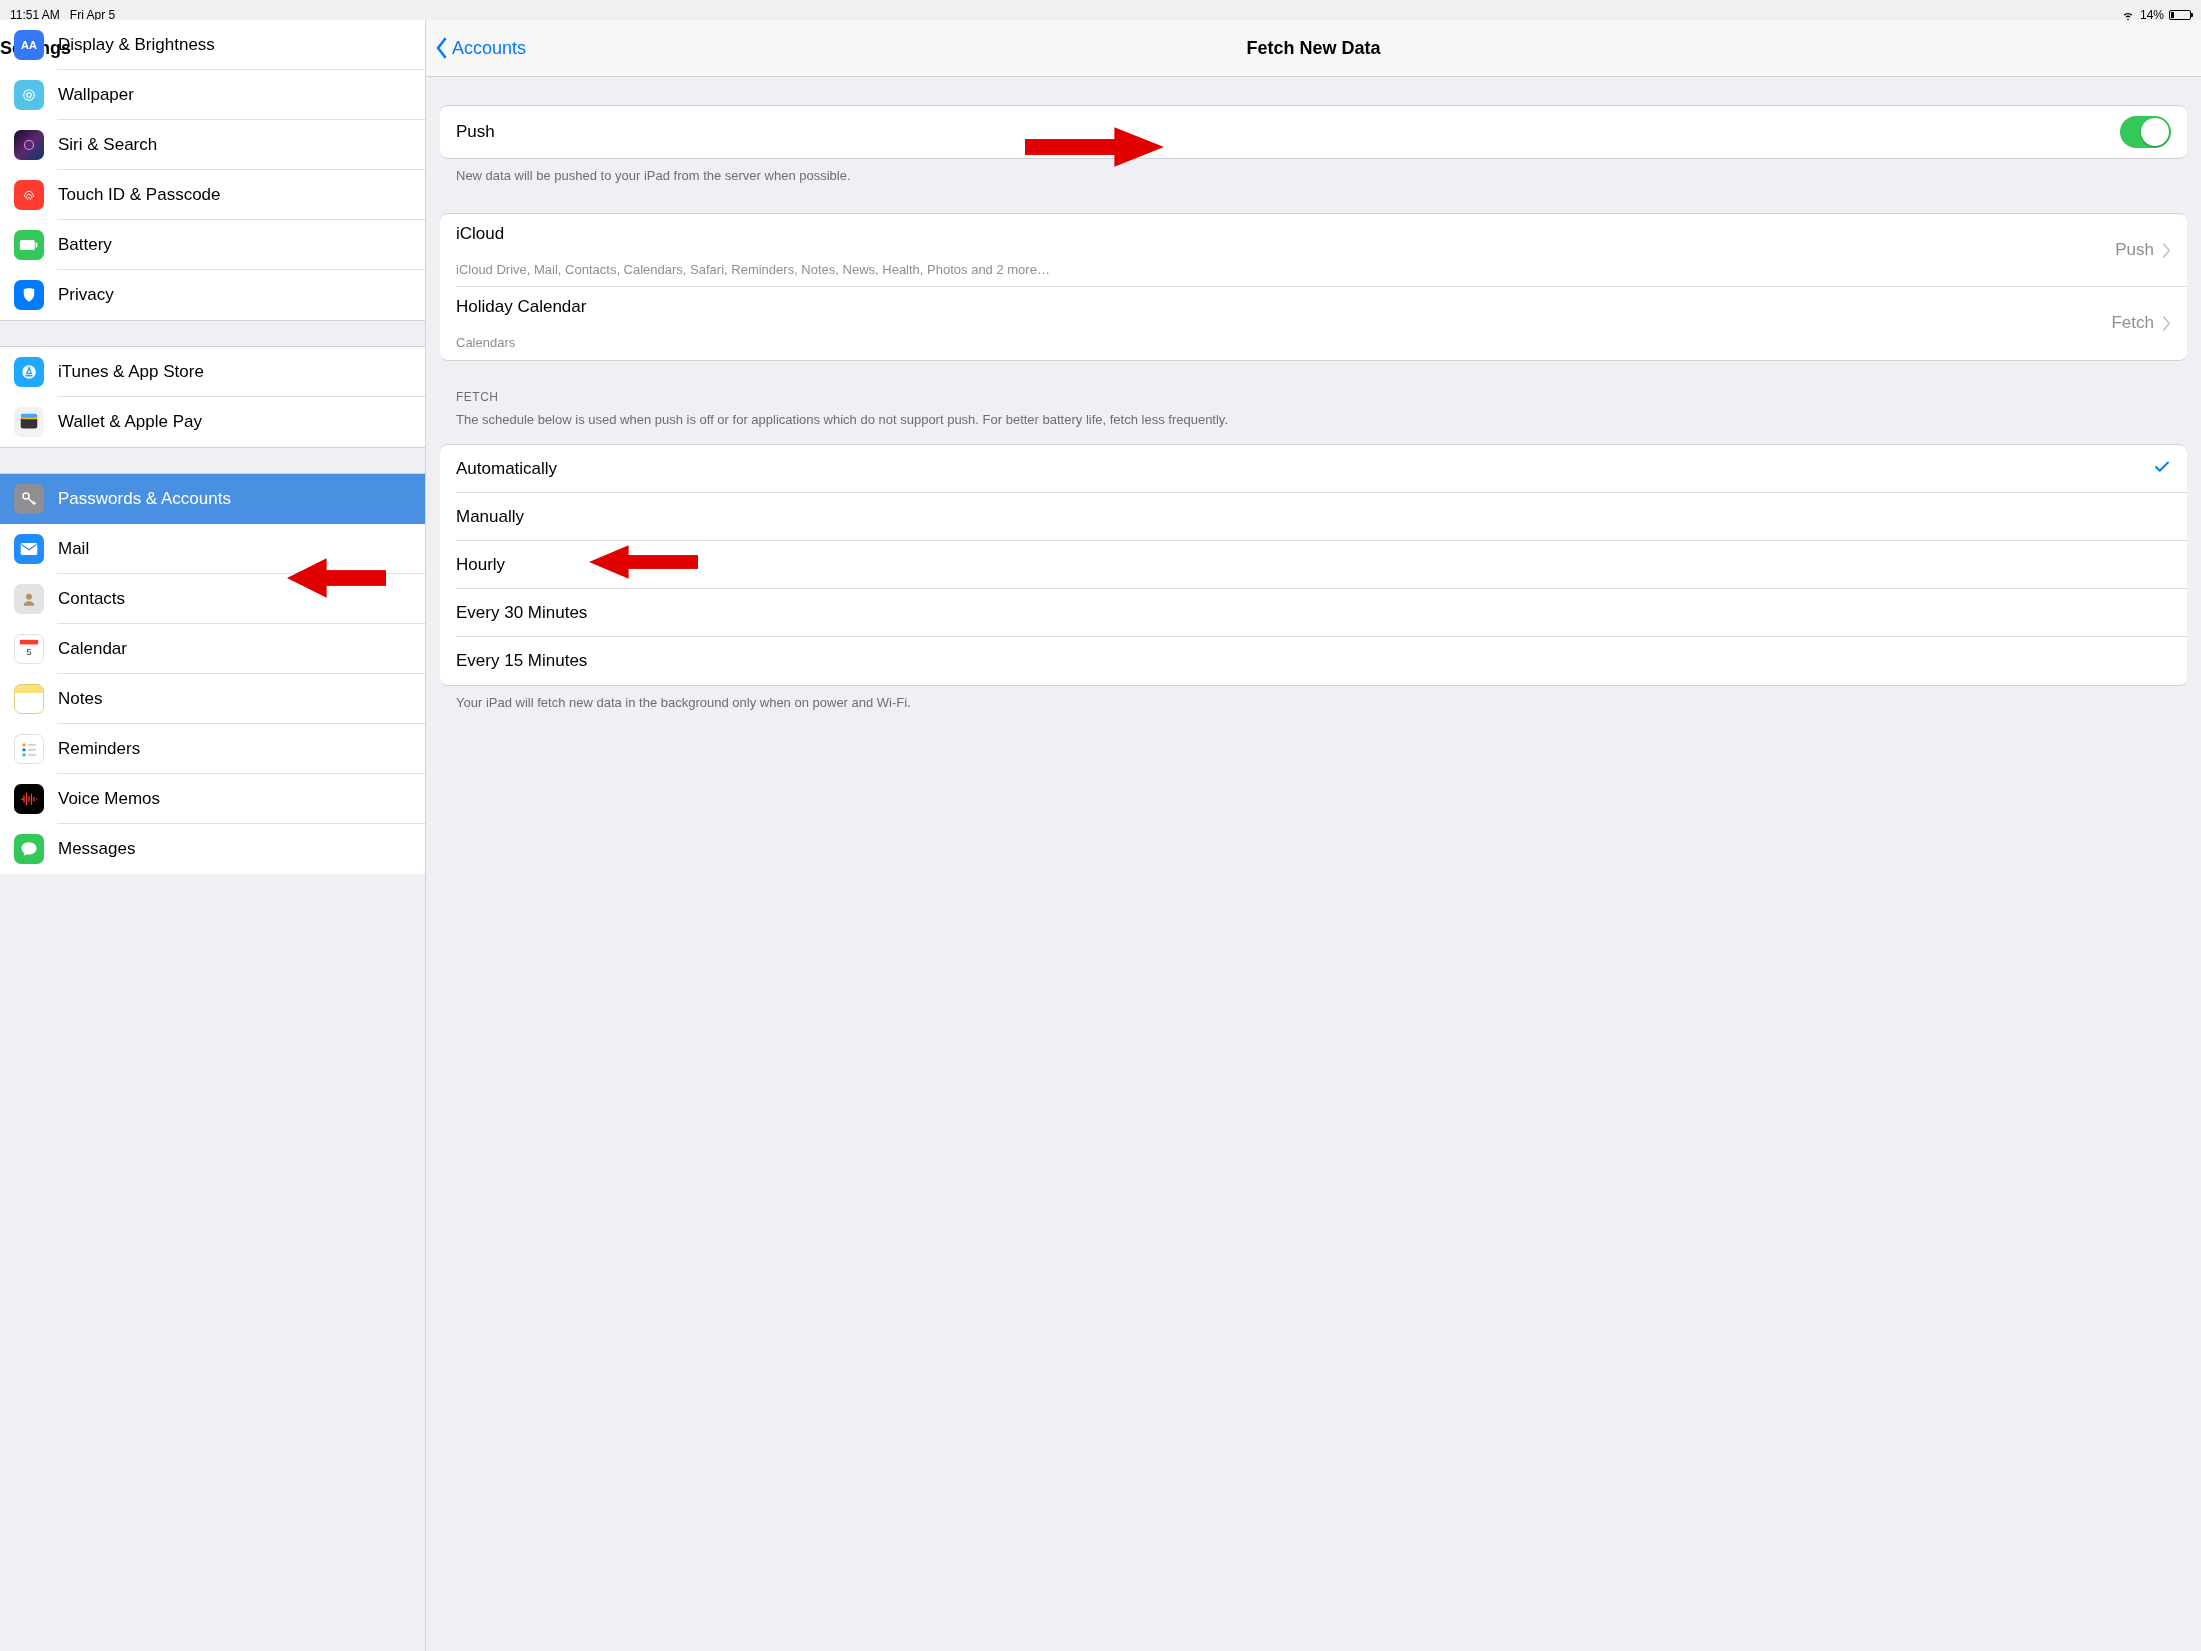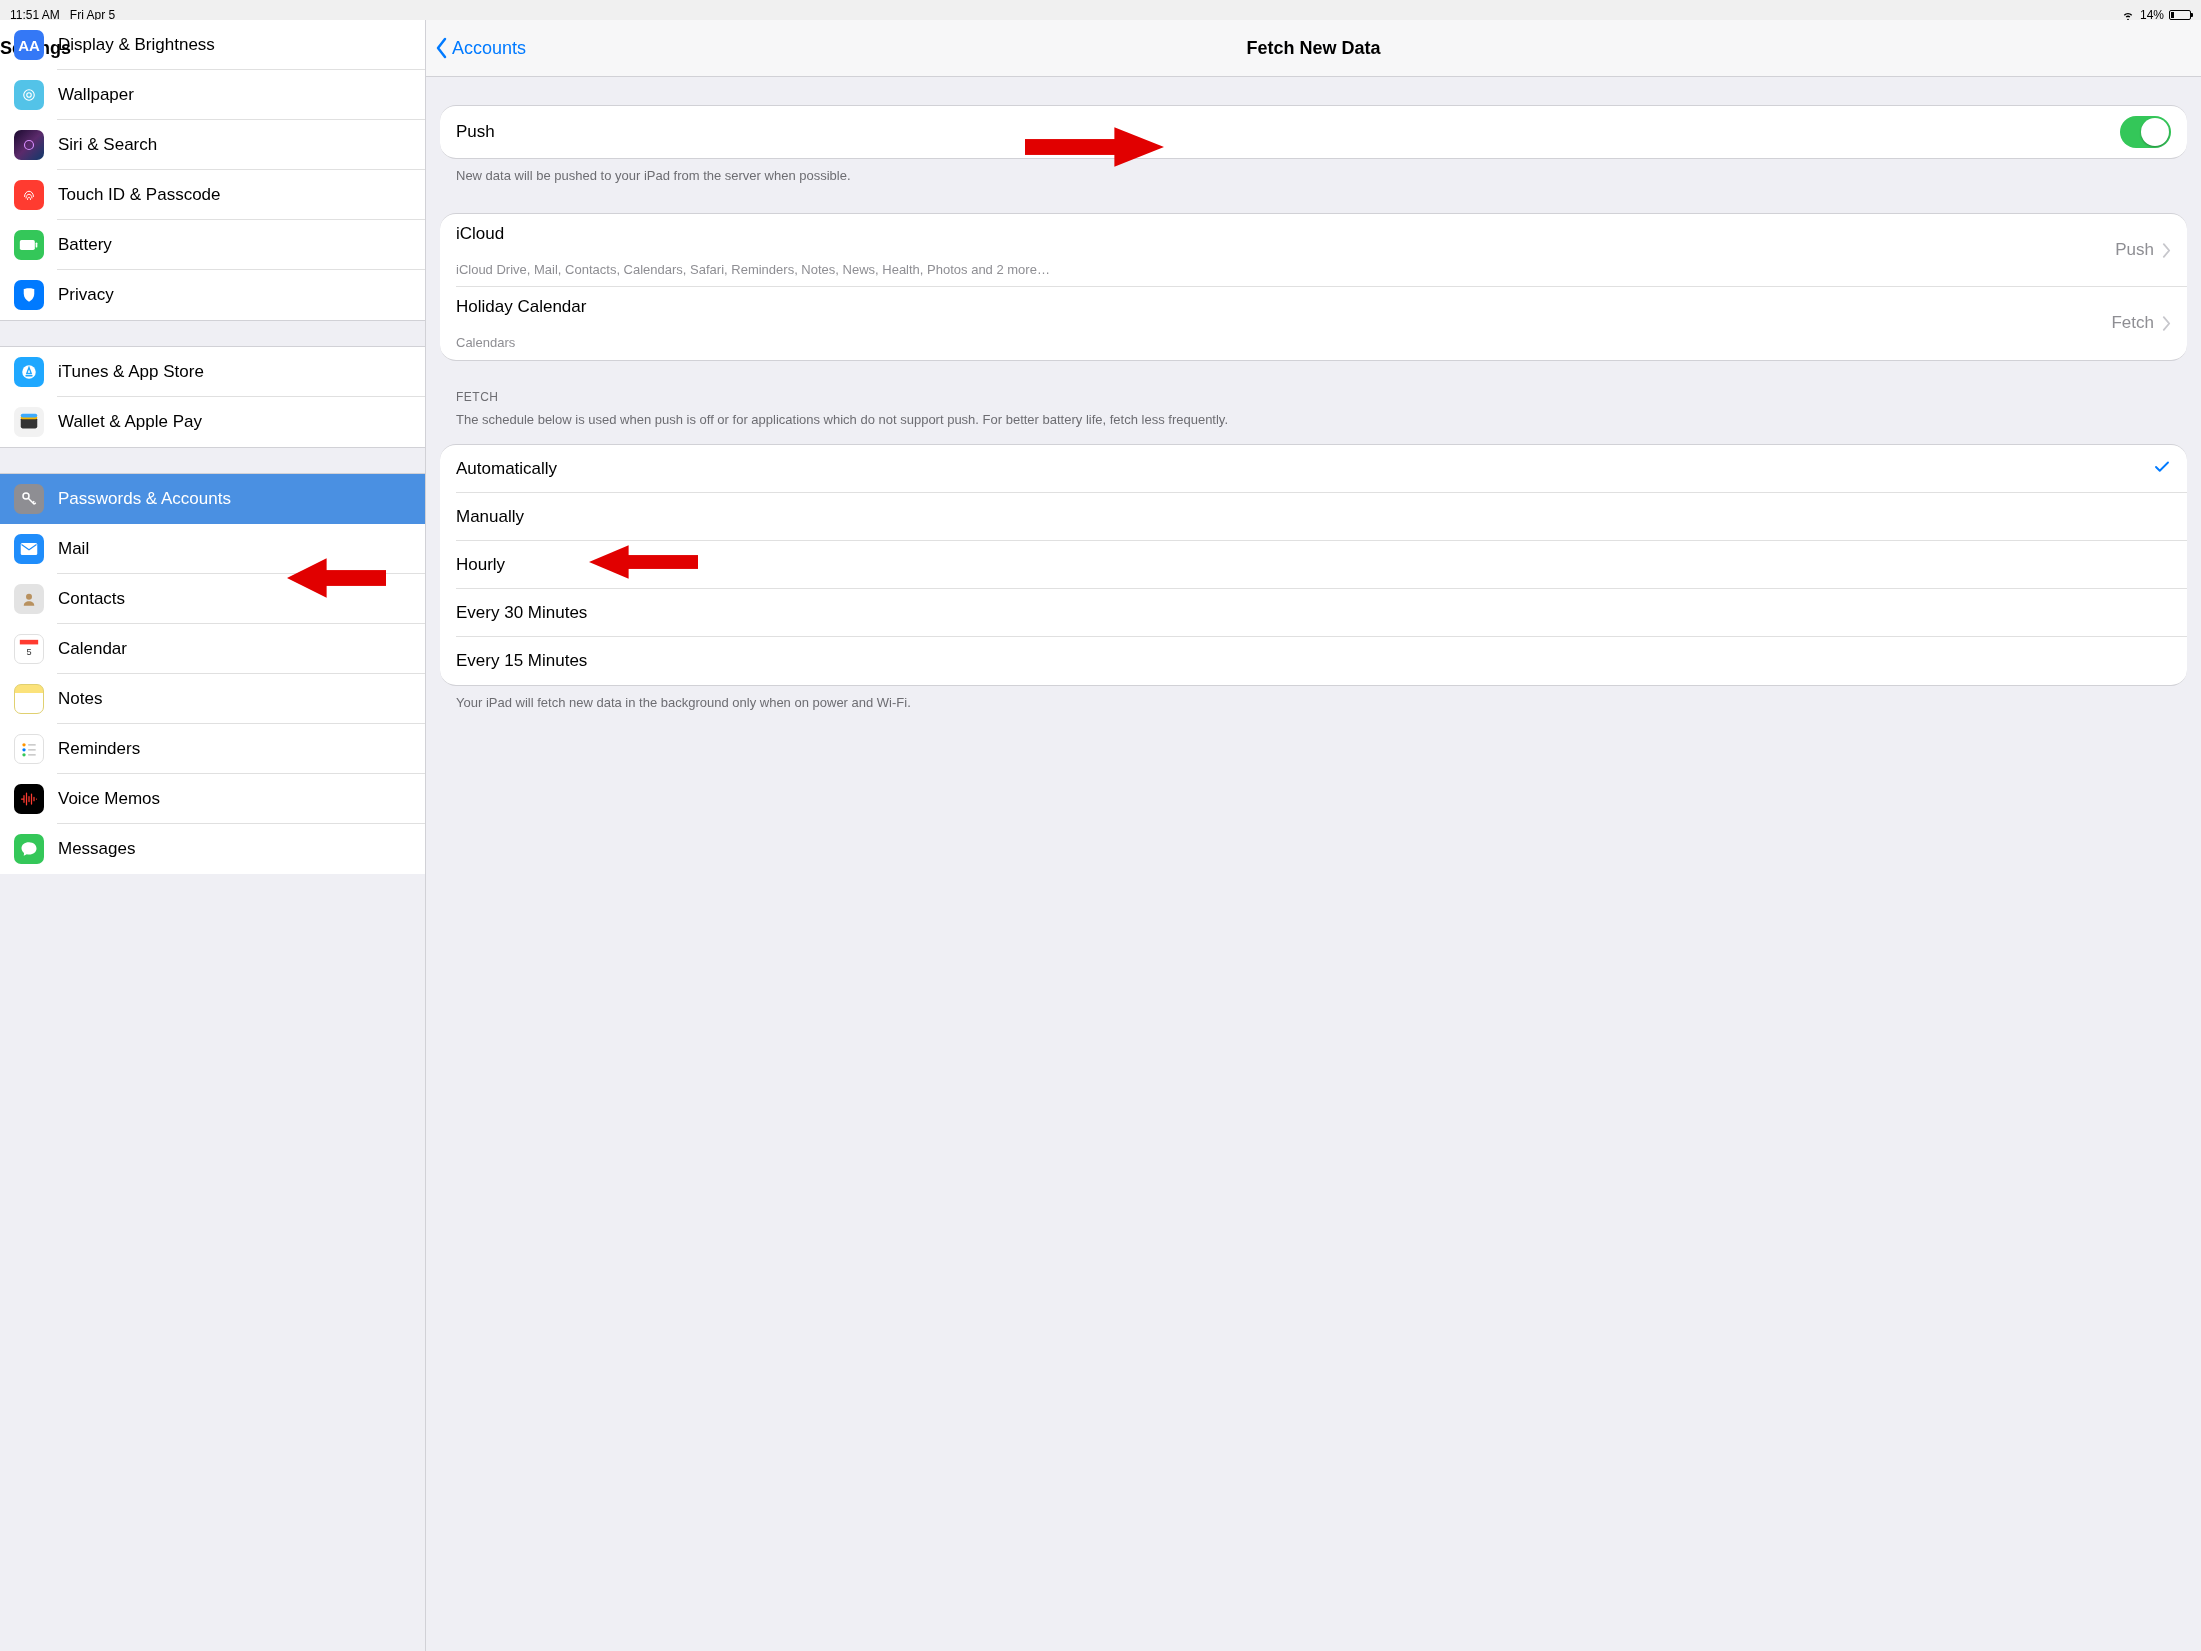--- a/index.html
+++ b/index.html
@@ -51,21 +51,21 @@
   .ic-contacts  { background:#e3e3e3; }
   .ic-calendar  { background:#fff; border:1px solid #e0e0e0; }
   .ic-notes     { background:linear-gradient(#fbe27a 30%, #fff 30%); border:1px solid #e0d070; }
   .ic-reminders { background:#fff; border:1px solid #e0e0e0; }
   .ic-voice     { background:#000; }
   .ic-messages  { background:#34c759; }
 
   
   .d-scroll { overflow: auto; flex: 1; padding-bottom: 40px; }
   .section { margin-top: 28px; }
-  .sec-list { background: #fff; border-top: 1px solid #d1d1d6; border-bottom: 1px solid #d1d1d6; margin: 0 14px; border-radius: 16px; overflow: hidden; }
+  .sec-list { background: #fff; border-top: 1px solid #d1d1d6; border-bottom: 1px solid #d1d1d6; margin: 0 14px; border-radius: 8px; overflow: hidden; }
   .drow { min-height: 48px; padding: 10px 16px; display: flex; align-items: center; position: relative; }
   .drow .sep { position: absolute; left: 16px; right: 0; bottom: 0; height: 1px; background: #e0e0e0; }
   .drow:last-child .sep { display: none; }
   .drow .dlabel { font-size: 17px; }
   .drow .sub { font-size: 13px; color: #8e8e93; margin-top: 18px; max-width: 614px; white-space: nowrap; overflow: hidden; text-overflow: ellipsis; }
   .drow .col { display: flex; flex-direction: column; }
   .drow .right { margin-left: auto; display: flex; align-items: center; gap: 8px; color: #8e8e93; font-size: 17px; }
   .chev svg { width: 9px; height: 15px; display: block; }
   .drow .check svg { width: 18px; height: 18px; stroke: #007aff; }
   .footer-text, .header-text { font-size: 13px; color: #6d6d72; padding: 8px 30px 0 30px; line-height: 1.35; }
@@ -105,21 +105,21 @@
 
   <div class="sidebar">
     <div class="navbar">
       <div class="title">Settings</div>
     </div>
     <div class="side-scroll">
 
       <div class="group first">
         <div class="row">
           <div class="icon-box ic-display">
-              <span style="font-size:15px;font-weight:700">AA</span>
+              <span style="font-size:11px;font-weight:700">AA</span>
             </div>
           <span class="label">Display &amp; Brightness</span>
             <div class="sep"></div>
         </div>
         <div class="row">
           <div class="icon-box ic-wallpaper">
               <svg width="18" height="18" viewBox="0 0 24 24">
                 <circle cx="12" cy="12" r="7" fill="none" stroke="#fff" stroke-width="1.5"></circle>
                 <circle cx="12" cy="12" r="3" fill="none" stroke="#fff" stroke-width="1.5"></circle>
               </svg>

